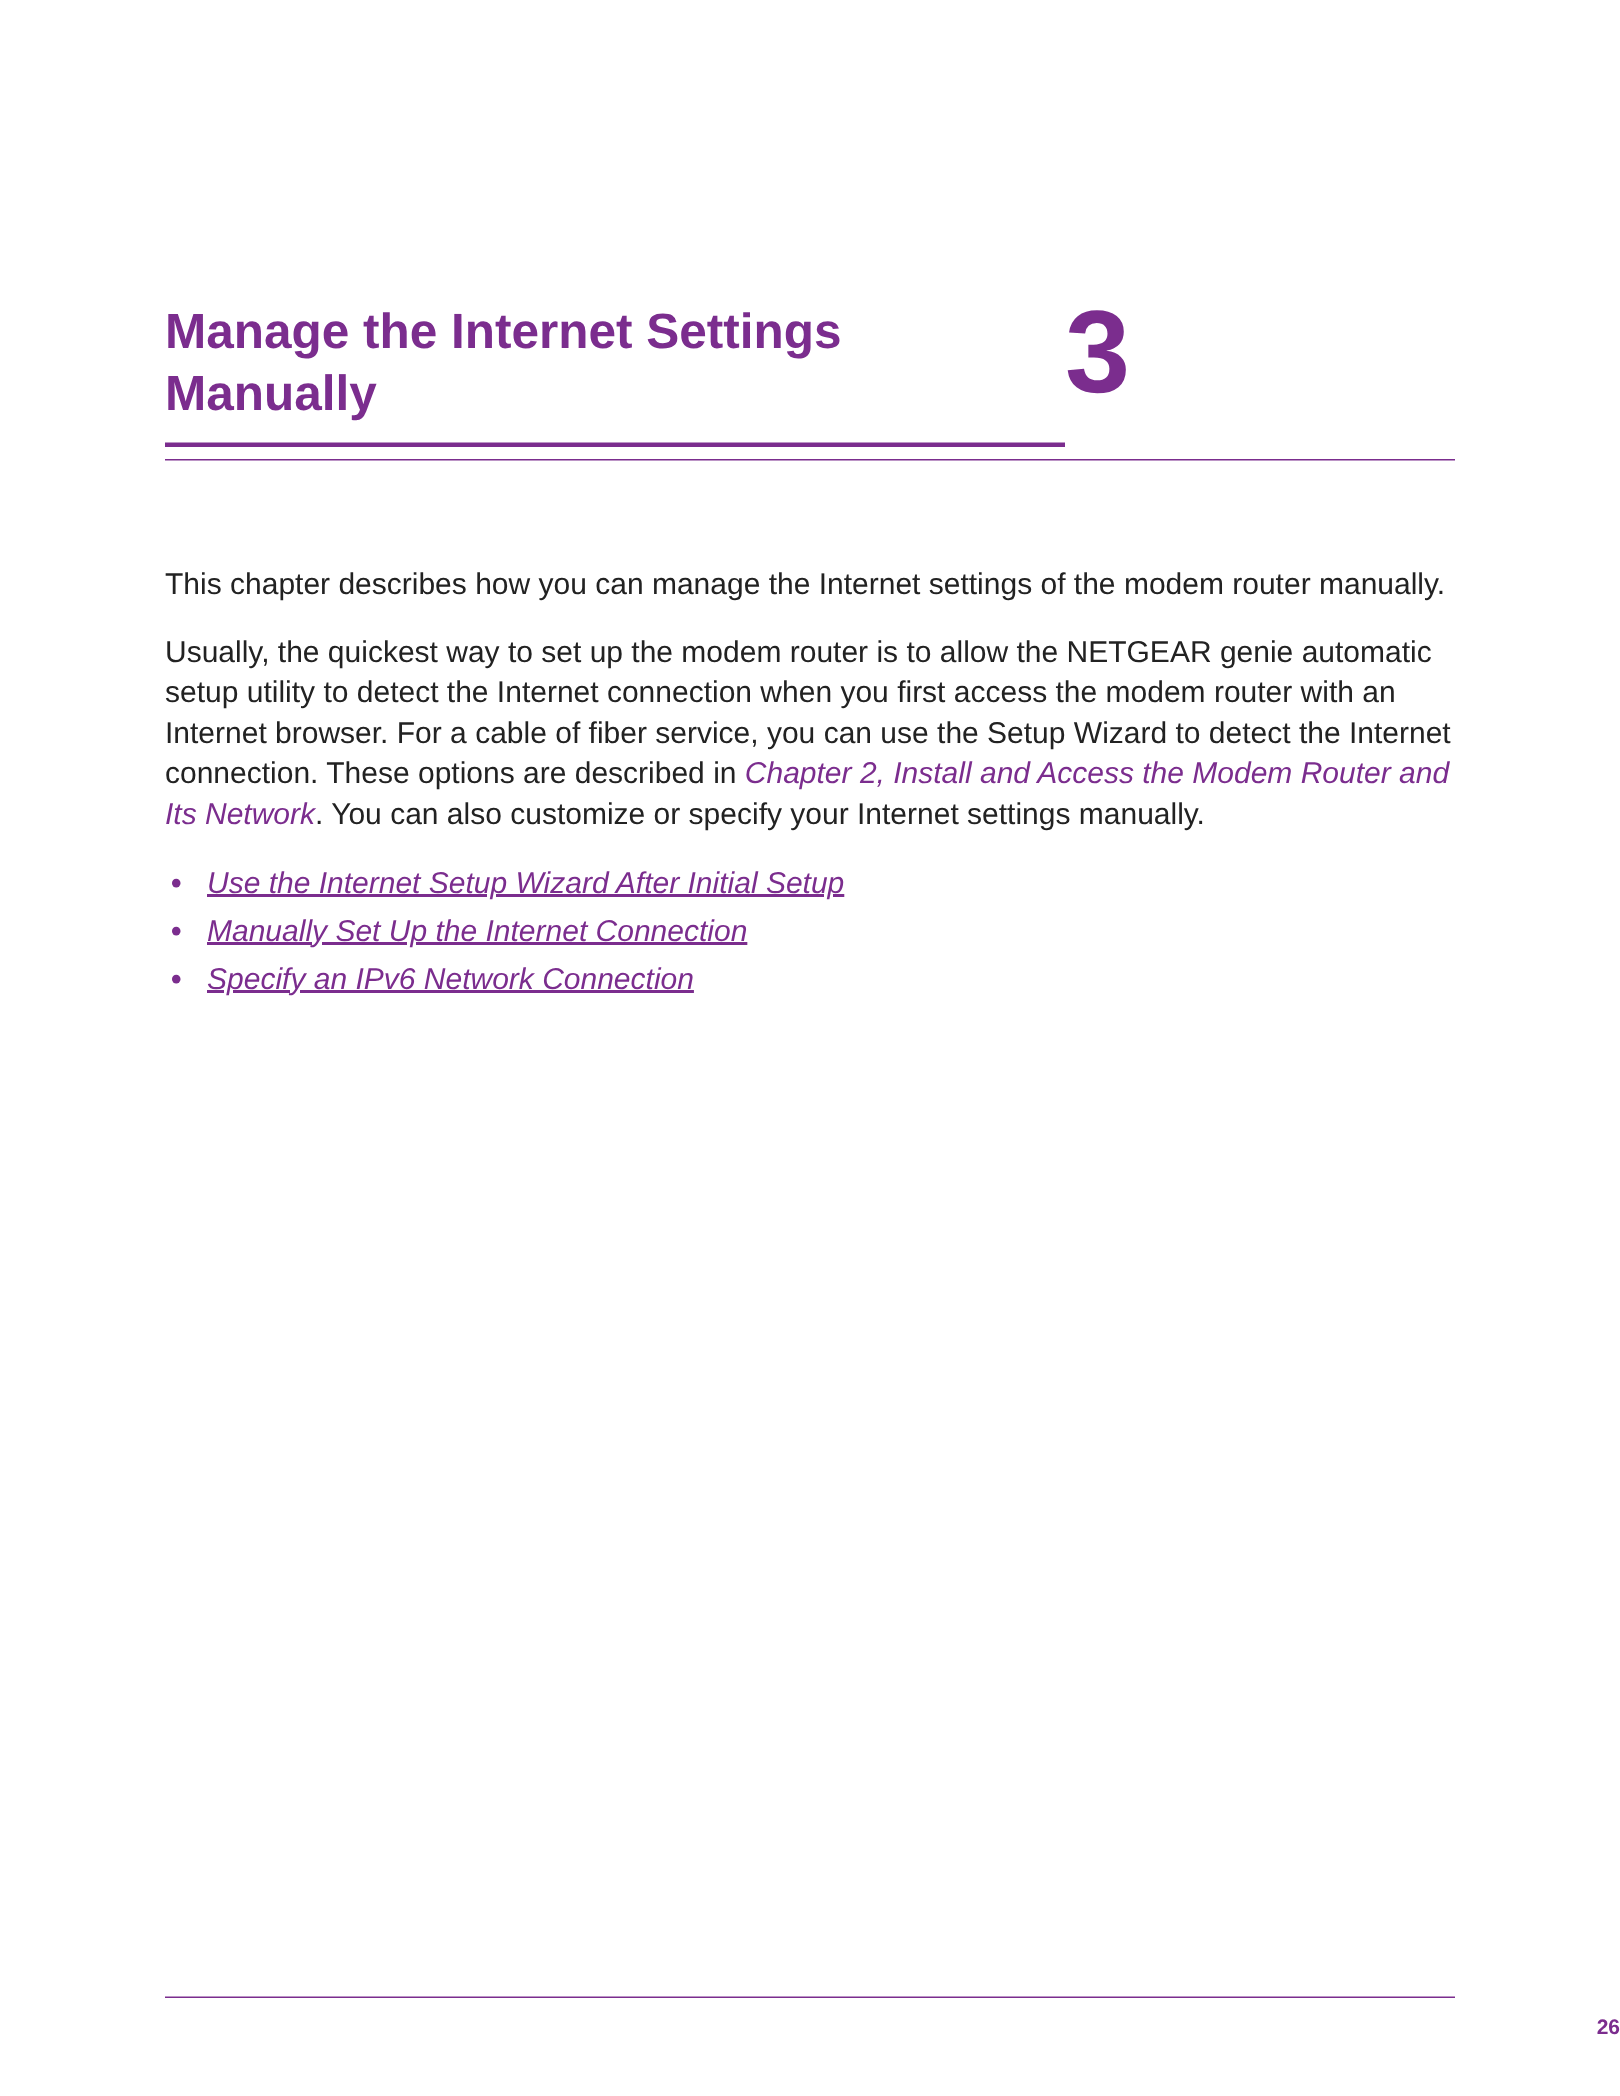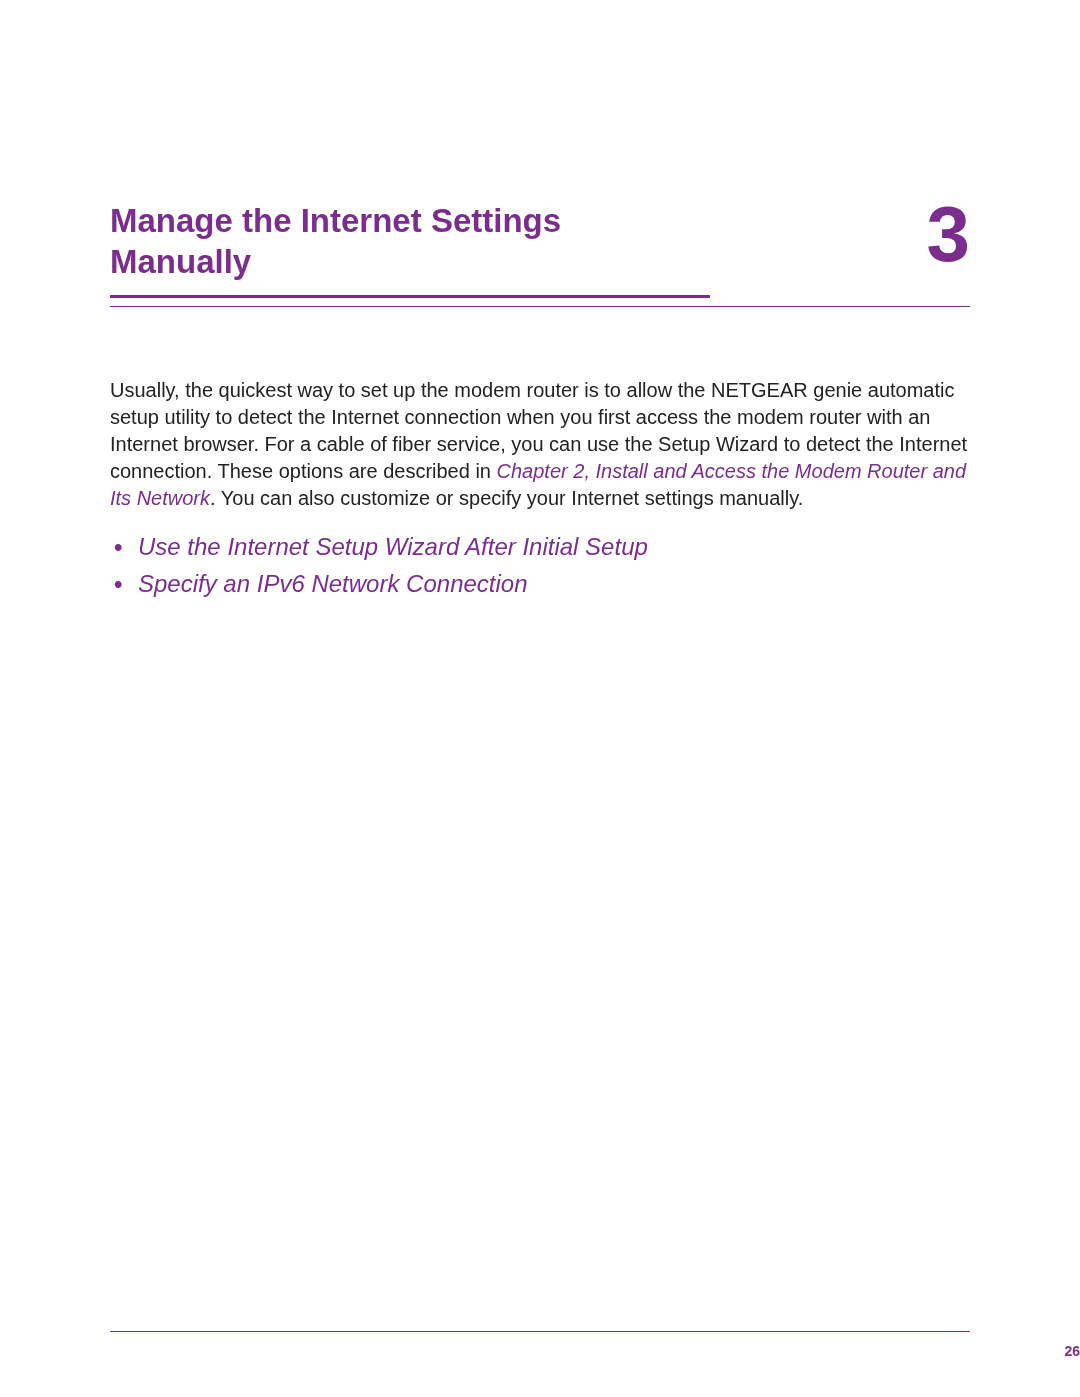--- a/index.html
+++ b/index.html
@@ -12,21 +12,20 @@
       height: 1397px;
       background: #ffffff;
       font-family: Arial, Helvetica, sans-serif;
       position: relative;
     }
     .page {
       padding: 200px 110px 0 110px;
     }
     .chapter-header {
       display: flex;
-      justify-content: space-between;
       align-items: flex-start;
       border-bottom: 1px solid #7B2D8E;
       padding-bottom: 8px;
       margin-bottom: 70px;
     }
     .chapter-title-wrap {
       border-bottom: 3px solid #7B2D8E;
       padding-bottom: 12px;
       width: 600px;
     }
@@ -52,26 +51,27 @@
     .link-inline {
       color: #7B2D8E;
       font-style: italic;
     }
     .section-list {
       list-style: none;
       padding-left: 28px;
       margin-top: 4px;
     }
     .section-list li {
-      font-size: 24px;
+      font-size: 20px;
       color: #7B2D8E;
       font-style: italic;
       line-height: 1.4;
       position: relative;
       margin-bottom: 4px;
+      text-decoration: underline;
     }
     .section-list li::before {
       content: "•";
       position: absolute;
       left: -24px;
       color: #7B2D8E;
       font-style: normal;
       font-weight: bold;
     }
     .footer-rule {
@@ -97,27 +97,29 @@
 
 <div class="page">
 
   <div class="chapter-header">
     <div class="chapter-title-wrap">
       <div class="chapter-title">Manage the Internet Settings Manually</div>
     </div>
     <div class="chapter-number">3</div>
   </div>
 
+  <p class="body-text">This chapter describes how you can manage the Internet settings of the modem router manually.</p>
 
   <p class="body-text">
     <span>Usually, the quickest way to set up the modem router is to allow the NETGEAR genie automatic setup utility to detect the Internet connection when you first access the modem router with an Internet browser. For a cable of fiber service, you can use the Setup Wizard to detect the Internet connection. These options are described in </span><span class="link-inline">Chapter 2, Install and Access the Modem Router and Its Network</span><span>. You can also customize or specify your Internet settings manually.</span>
   </p>
 
 
   <ul class="section-list">
     <li>Use the Internet Setup Wizard After Initial Setup</li>
+    <li>Manually Set Up the Internet Connection</li>
     <li>Specify an IPv6 Network Connection</li>
   </ul>
 
 </div>
 
 <div class="footer-rule"></div>
 <div class="page-number">26</div>
 
 </body></html>

